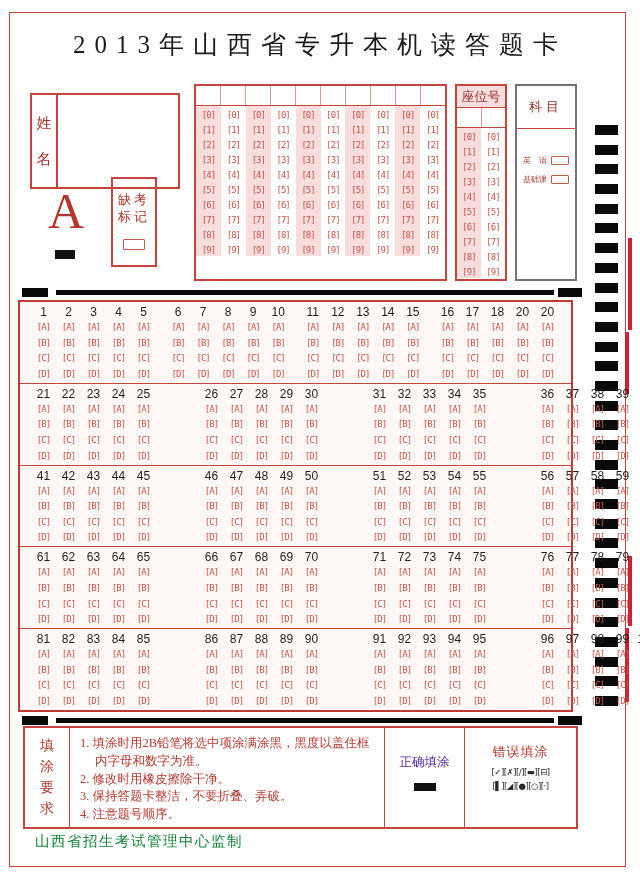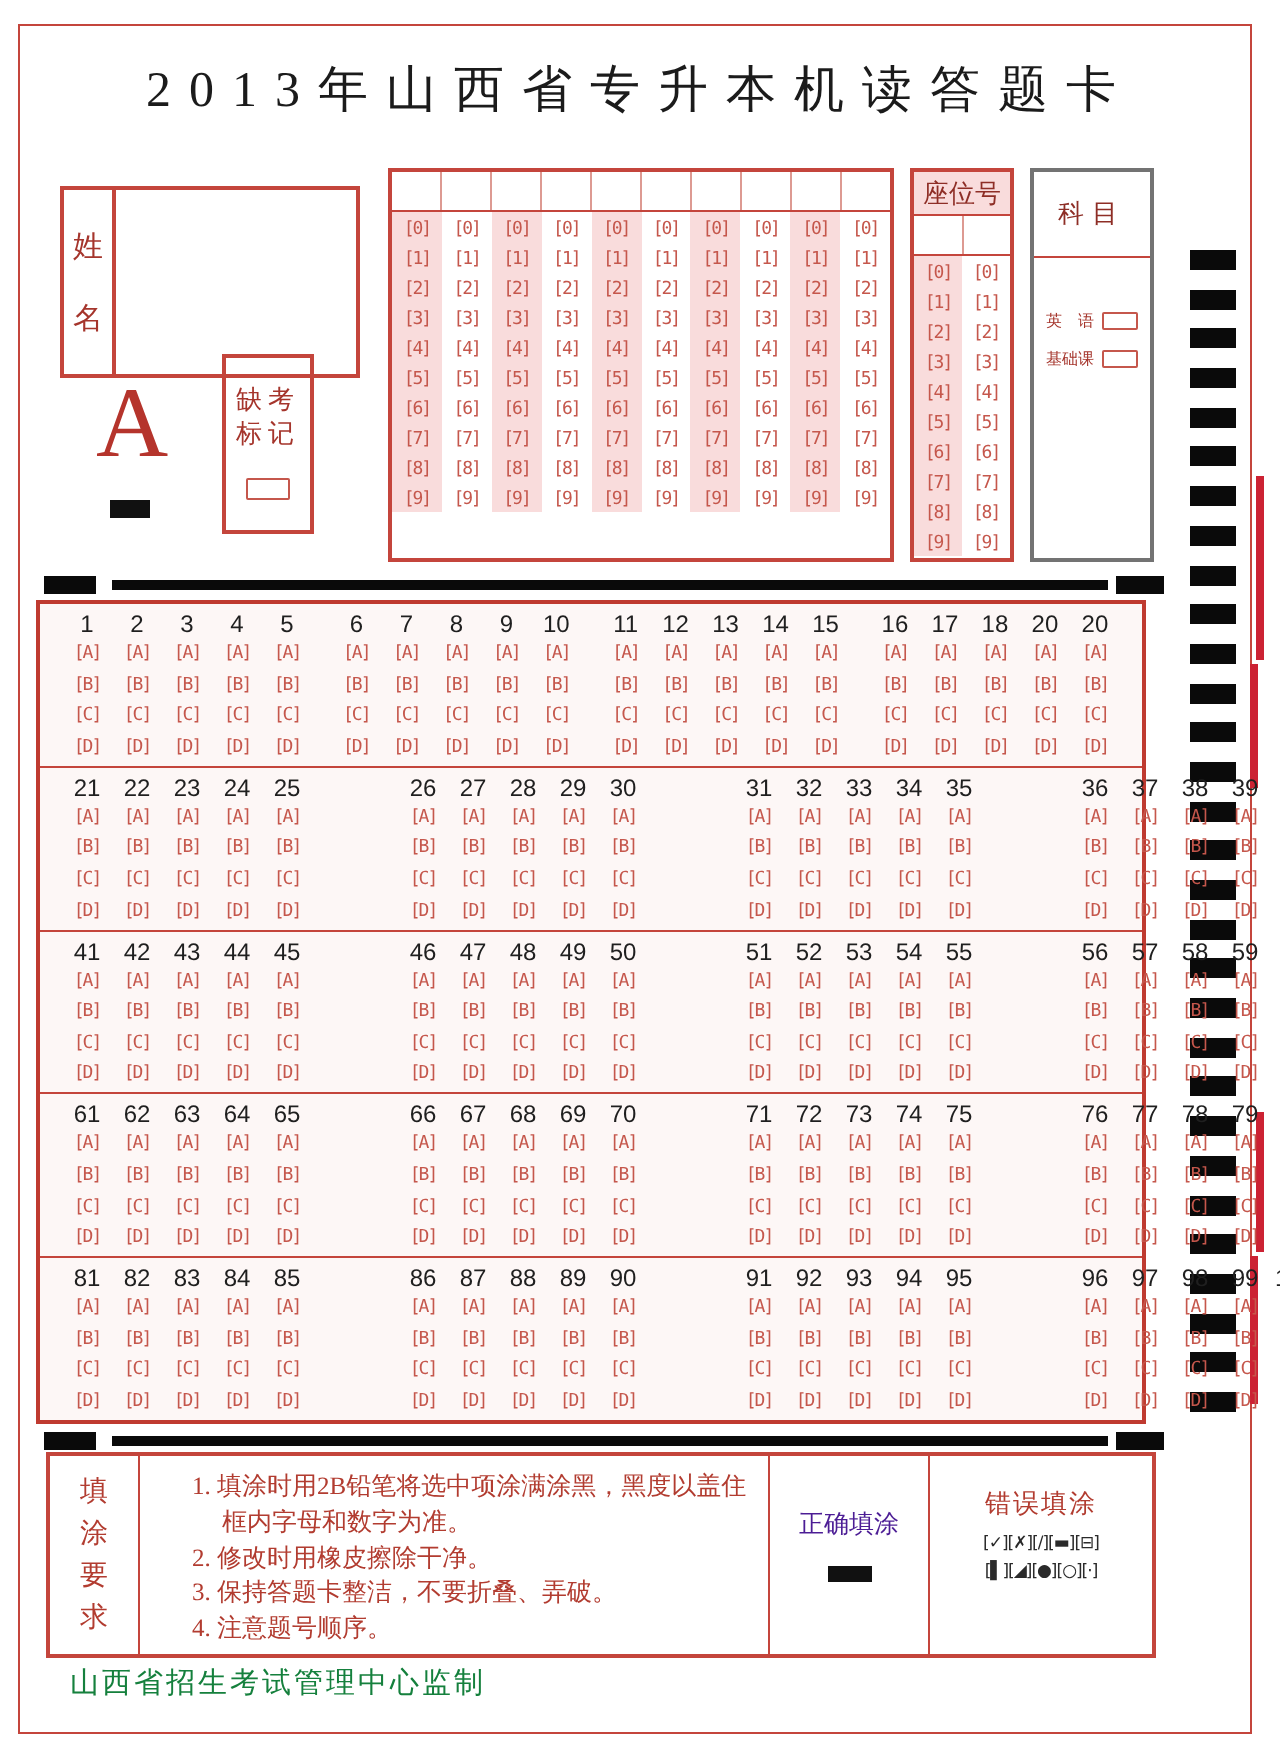--- a/index.html
+++ b/index.html
@@ -61,21 +61,21 @@
   .qcol{width:23px;display:flex;flex-direction:column;align-items:center;}
   .qnum{font-family:"Liberation Sans","DejaVu Sans",sans-serif;font-size:12px;color:#1f1f1f;
         height:16px;line-height:16px;}
   .ans-bubble{font-size:9px;line-height:15.6px;}
   
   .ins-box{position:absolute;left:23px;top:726px;width:555px;height:103px;border:2px solid #c4453c;
         box-sizing:border-box;display:flex;background:#fff;}
   .ins-side{width:44px;border-right:1.5px solid #c4453c;display:flex;flex-direction:column;
         justify-content:center;align-items:center;gap:3px;color:#b23c30;font-size:14px;}
   .ins-list{flex:1;padding:7px 6px 0 10px;color:#b23c30;font-size:12.5px;line-height:1.42;}
-  .ins-item{text-indent:-15px;padding-left:15px;margin-left:16px;}
+  .ins-item{text-indent:-15px;padding-left:15px;}
   .ins-correct{width:80px;border-left:1.5px solid #c4453c;display:flex;flex-direction:column;
         align-items:center;padding-top:26px;gap:12px;box-sizing:border-box;}
   .ins-correct-label{color:#4c1d95;font-size:12.5px;}
   .correct-sample{width:22px;height:8px;background:#111;}
   .ins-wrong{width:112px;border-left:1.5px solid #c4453c;text-align:center;padding-top:15px;box-sizing:border-box;}
   .ins-wrong-label{color:#b23c30;font-size:13px;letter-spacing:1px;}
   .wrong-row{font-family:"DejaVu Sans",sans-serif;font-size:8.5px;color:#2a2a2a;line-height:1.7;
         letter-spacing:-0.5px;margin-top:4px;white-space:nowrap;}
   .wrong-row + .wrong-row{margin-top:0;}
   .footer{position:absolute;left:35px;top:832px;color:#15803d;font-size:14.5px;letter-spacing:1.5px;}

